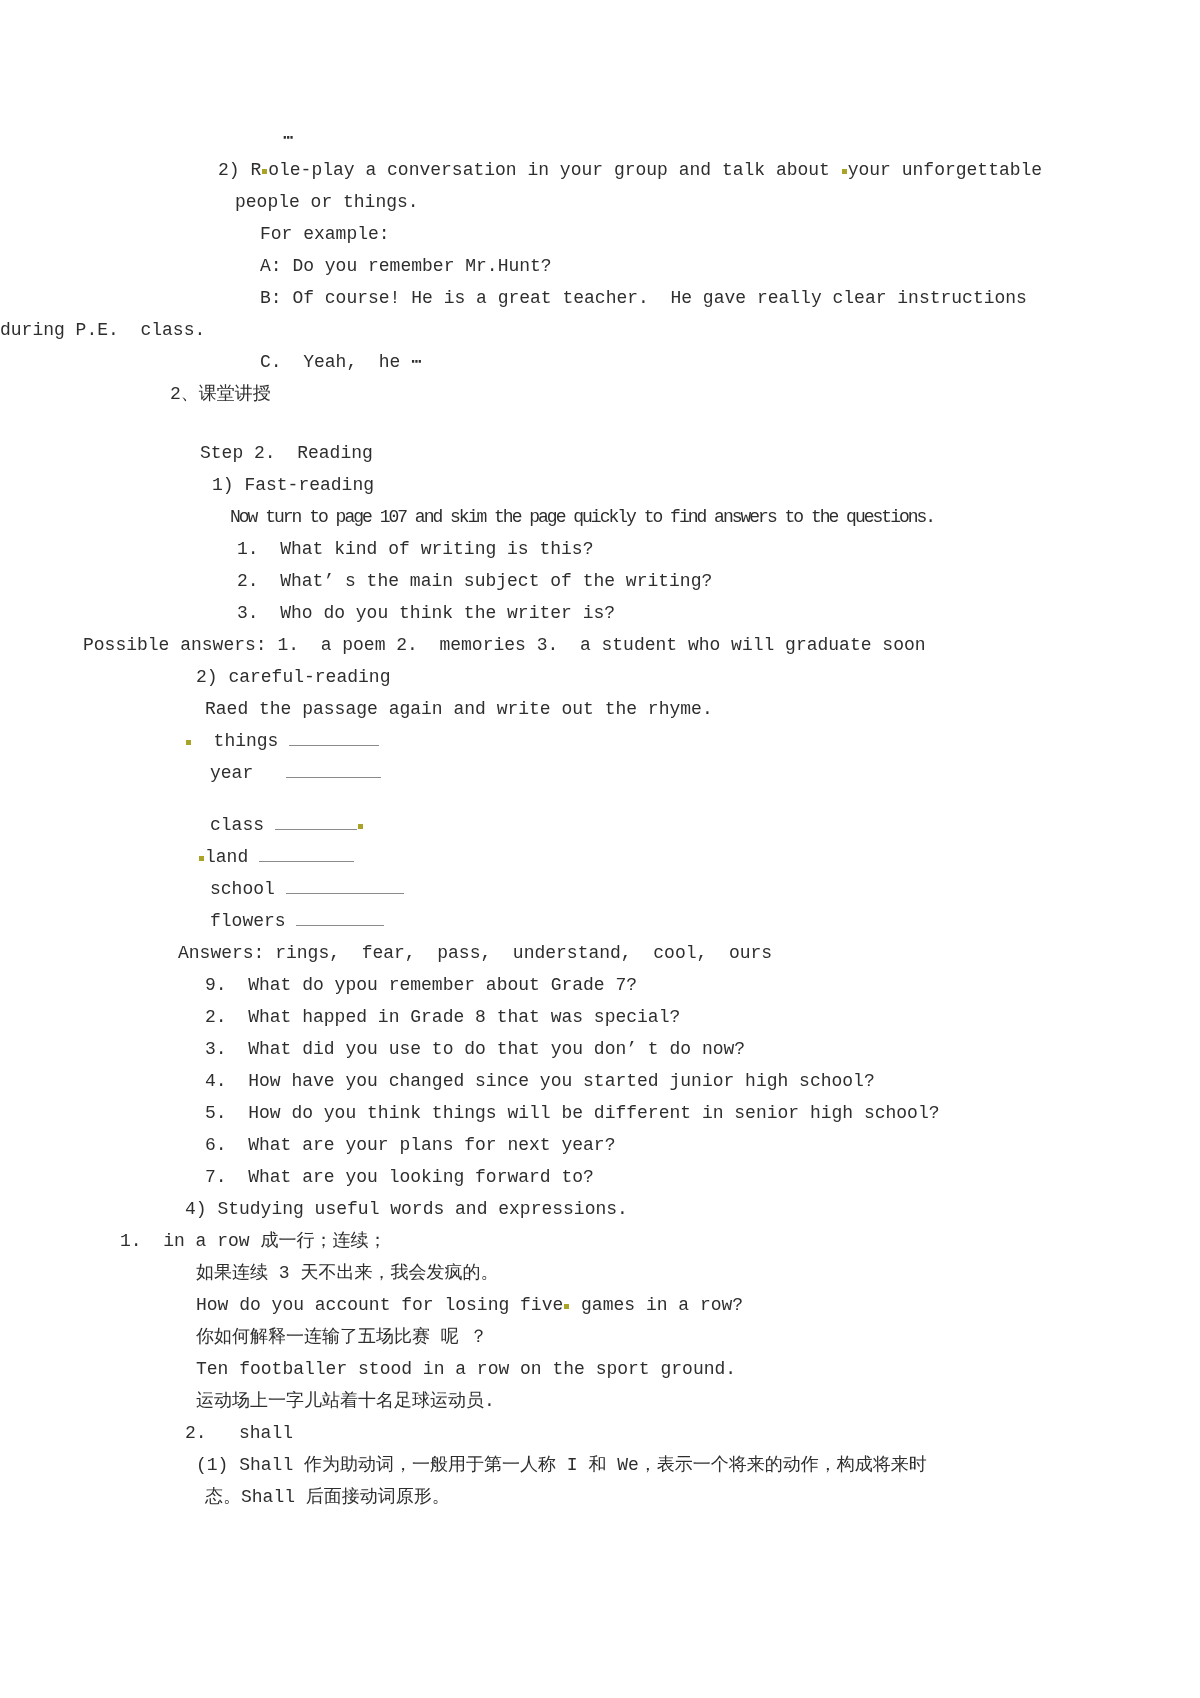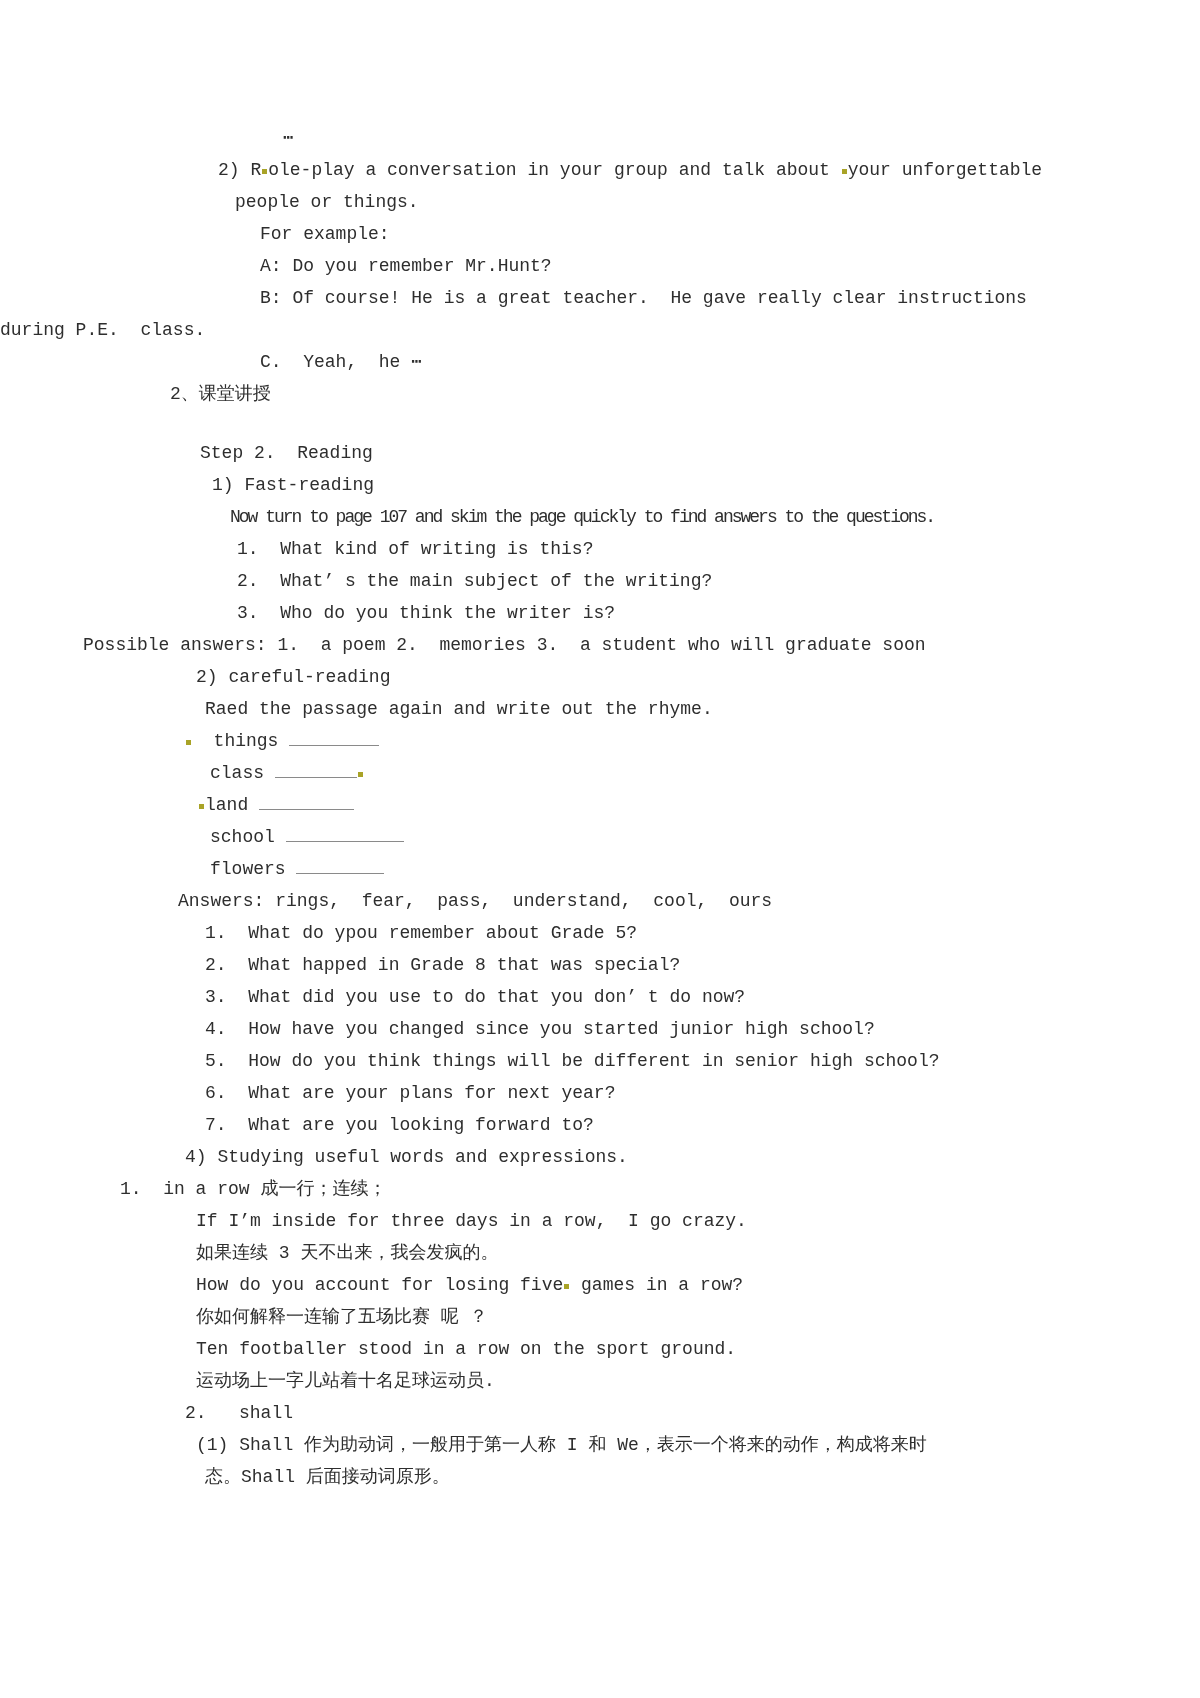--- a/index.html
+++ b/index.html
@@ -59,35 +59,35 @@
     <div class="line" style="padding-left: 200px; margin-top: 27px;"><span>Step 2.  Reading</span></div>
     <div class="line" style="padding-left: 212px;"><span>1) Fast-reading</span></div>
     <div class="line" style="padding-left: 230px; letter-spacing: -2px;"><span>Now turn to page 107 and skim the page quickly to find answers to the questions.</span></div>
     <div class="line" style="padding-left: 237px;"><span>1.  What kind of writing is this?</span></div>
     <div class="line" style="padding-left: 237px;"><span>2.  What’ s the main subject of the writing?</span></div>
     <div class="line" style="padding-left: 237px;"><span>3.  Who do you think the writer is?</span></div>
     <div class="line" style="padding-left: 83px;"><span>Possible answers: 1.  a poem 2.  memories 3.  a student who will graduate soon</span></div>
     <div class="line" style="padding-left: 196px;"><span>2) careful-reading</span></div>
     <div class="line" style="padding-left: 205px;"><span>Raed the passage again and write out the rhyme.</span></div>
     <div class="line" style="padding-left: 185px;"><span class="dot" style="background: rgb(169, 163, 39);"></span><span>  things </span><span class="blank" style="width: 90px; border-bottom-color: rgb(138, 138, 138);"></span></div>
-    <div class="line" style="padding-left: 210px;"><span>class </span><span class="blank" style="width: 82px; border-bottom-color: rgb(138, 138, 138);"></span><span class="dot" style="background: rgb(169, 163, 39);"></span></div>
+    <div class="line" style="padding-left: 210px;"><span>year   </span><span class="blank" style="width: 95px; border-bottom-color: rgb(138, 138, 138);"></span></div>
+    <div class="line" style="padding-left: 210px; margin-top: 20px;"><span>class </span><span class="blank" style="width: 82px; border-bottom-color: rgb(138, 138, 138);"></span><span class="dot" style="background: rgb(169, 163, 39);"></span></div>
     <div class="line" style="padding-left: 198px;"><span class="dot" style="background: rgb(169, 163, 39);"></span><span>land </span><span class="blank" style="width: 95px; border-bottom-color: rgb(138, 138, 138);"></span></div>
     <div class="line" style="padding-left: 210px;"><span>school </span><span class="blank" style="width: 118px; border-bottom-color: rgb(138, 138, 138);"></span></div>
     <div class="line" style="padding-left: 210px;"><span>flowers </span><span class="blank" style="width: 88px; border-bottom-color: rgb(138, 138, 138);"></span></div>
     <div class="line" style="padding-left: 178px;"><span>Answers: rings,  fear,  pass,  understand,  cool,  ours</span></div>
-    <div class="line" style="padding-left: 205px;"><span>1.  What do ypou remember about Grade 5?</span></div>
+    <div class="line" style="padding-left: 205px;"><span>9.  What do ypou remember about Grade 7?</span></div>
     <div class="line" style="padding-left: 205px;"><span>2.  What happed in Grade 8 that was special?</span></div>
     <div class="line" style="padding-left: 205px;"><span>3.  What did you use to do that you don’ t do now?</span></div>
     <div class="line" style="padding-left: 205px;"><span>4.  How have you changed since you started junior high school?</span></div>
     <div class="line" style="padding-left: 205px;"><span>5.  How do you think things will be different in senior high school?</span></div>
     <div class="line" style="padding-left: 205px;"><span>6.  What are your plans for next year?</span></div>
     <div class="line" style="padding-left: 205px;"><span>7.  What are you looking forward to?</span></div>
     <div class="line" style="padding-left: 185px;"><span>4) Studying useful words and expressions.</span></div>
     <div class="line" style="padding-left: 120px;"><span>1.  in a row 成一行；连续；</span></div>
-    <div class="line" style="padding-left: 196px;"><span>If I’m inside for three days in a row,  I go crazy.</span></div>
     <div class="line" style="padding-left: 196px;"><span>如果连续 3 天不出来，我会发疯的。</span></div>
     <div class="line" style="padding-left: 196px;"><span>How do you account for losing five</span><span class="dot" style="background: rgb(169, 163, 39);"></span><span> games in a row?</span></div>
     <div class="line" style="padding-left: 196px;"><span>你如何解释一连输了五场比赛 呢 ？</span></div>
     <div class="line" style="padding-left: 196px;"><span>Ten footballer stood in a row on the sport ground.</span></div>
     <div class="line" style="padding-left: 196px;"><span>运动场上一字儿站着十名足球运动员.</span></div>
     <div class="line" style="padding-left: 185px;"><span>2.   shall</span></div>
     <div class="line" style="padding-left: 196px;"><span>(1) Shall 作为助动词，一般用于第一人称 I 和 We，表示一个将来的动作，构成将来时</span></div>
     <div class="line" style="padding-left: 205px;"><span>态。Shall 后面接动词原形。</span></div>
   </div>
 

